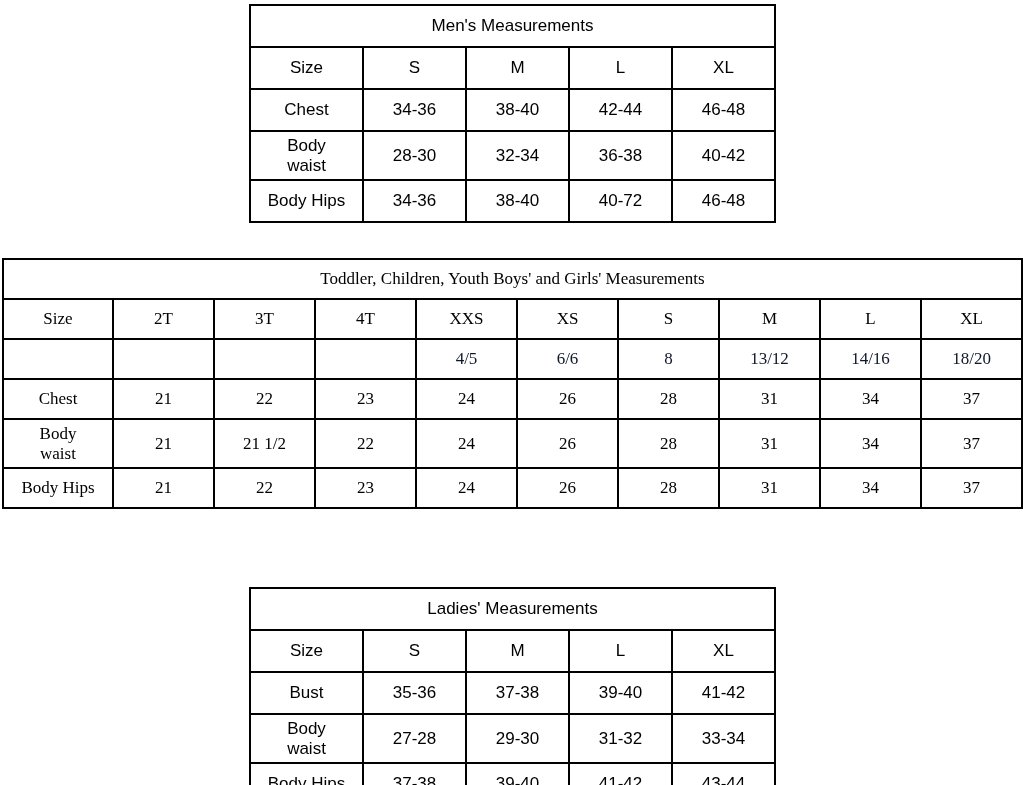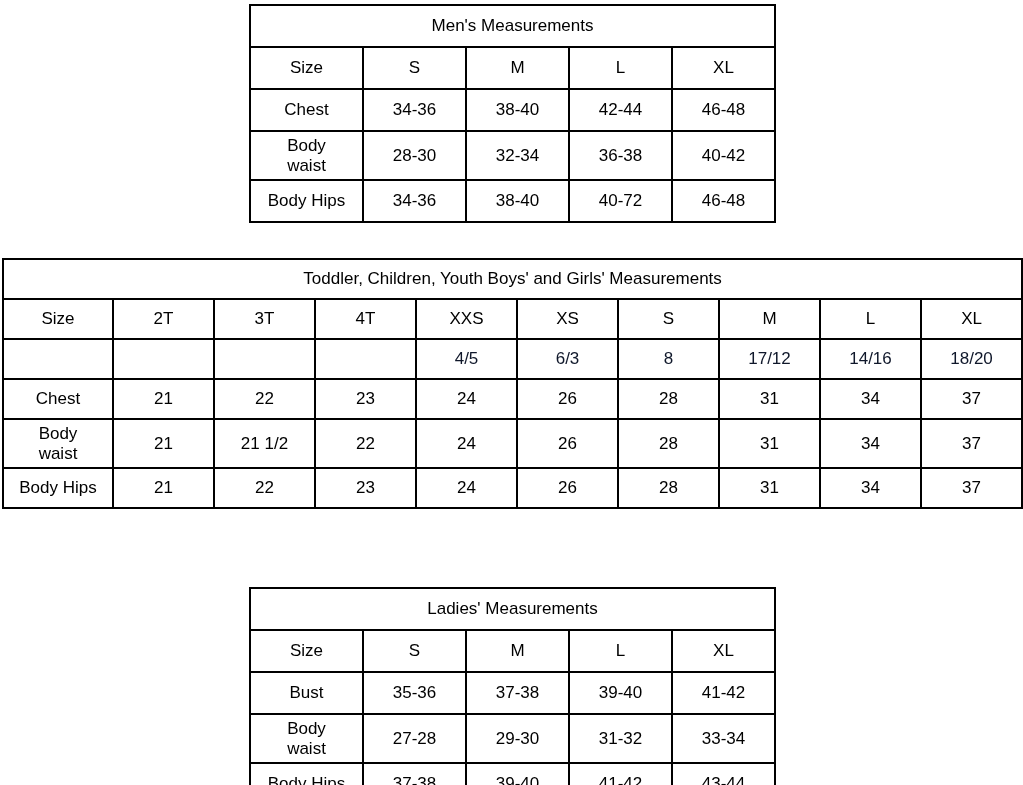--- a/index.html
+++ b/index.html
@@ -70,21 +70,21 @@
   #mens-table col.c2 { width: 103px; }
   #mens-table col.c3 { width: 103px; }
   #mens-table col.c4 { width: 103px; }
   #mens-table td { height: 32px; }
 
   
   #kids-wrap { left: 2px; top: 258px; }
   #kids-table { width: 1019px; }
   #kids-table col.k0 { width: 110px; }
   #kids-table col.kx { width: 101px; }
-  #kids-table td { height: 30px; }
+  #kids-table td { height: 30px; font-family: Liberation Serif, serif; }
 
   
   #ladies-wrap { left: 249px; top: 553px; margin-top: 34px; }
   #ladies-table { width: 525px; }
   #ladies-table col.c0 { width: 113px; }
   #ladies-table col.c1 { width: 103px; }
   #ladies-table col.c2 { width: 103px; }
   #ladies-table col.c3 { width: 103px; }
   #ladies-table col.c4 { width: 103px; }
   #ladies-table td { height: 32px; }
@@ -168,23 +168,23 @@
         <td class="col-head">M</td>
         <td class="col-head">L</td>
         <td class="col-head">XL</td>
       </tr>
       <tr>
         <td></td>
         <td></td>
         <td></td>
         <td></td>
         <td class="red">4/5</td>
-        <td class="red">6/3</td>
+        <td class="red">6/6</td>
         <td class="red">8</td>
-        <td class="red">17/12</td>
+        <td class="red">13/12</td>
         <td class="red">14/16</td>
         <td class="red">18/20</td>
       </tr>
       <tr>
         <td class="row-head">Chest</td>
         <td>21</td>
         <td>22</td>
         <td>23</td>
         <td>24</td>
         <td>26</td>

